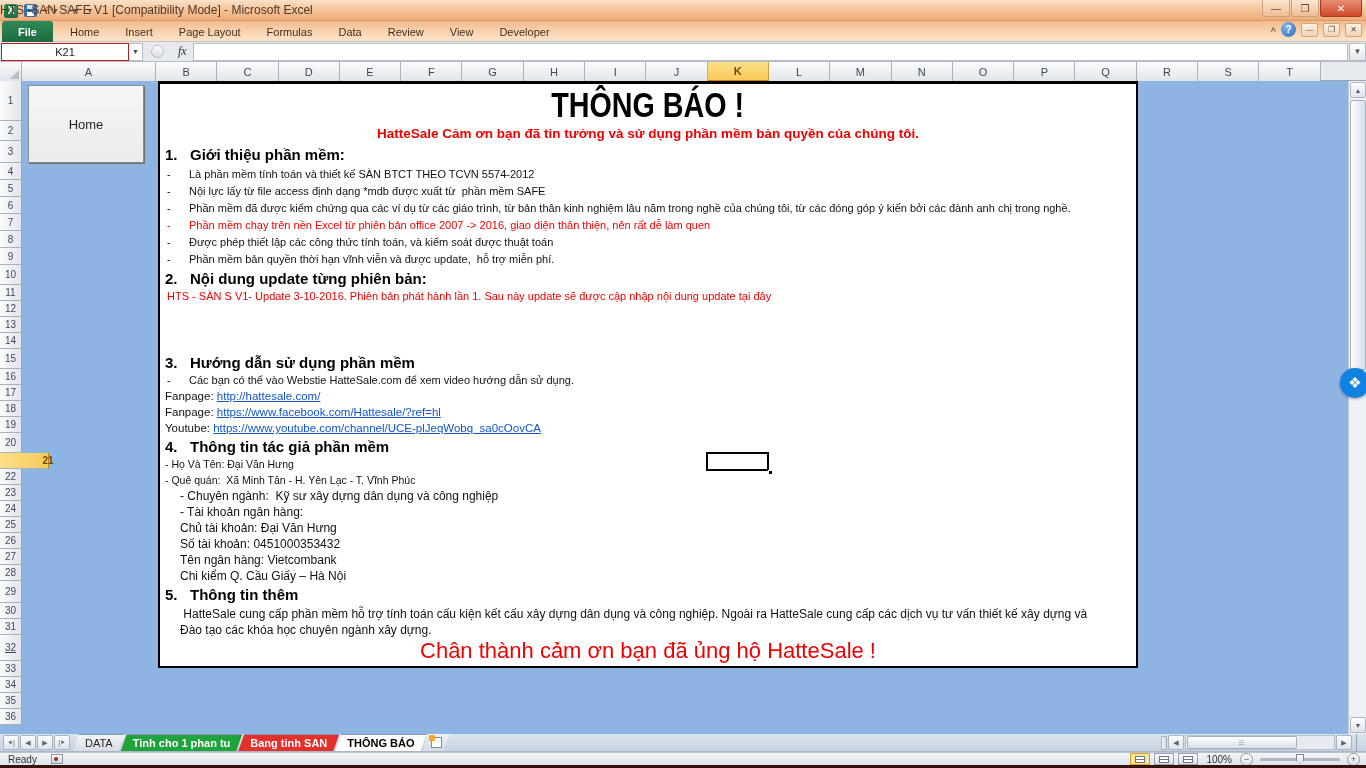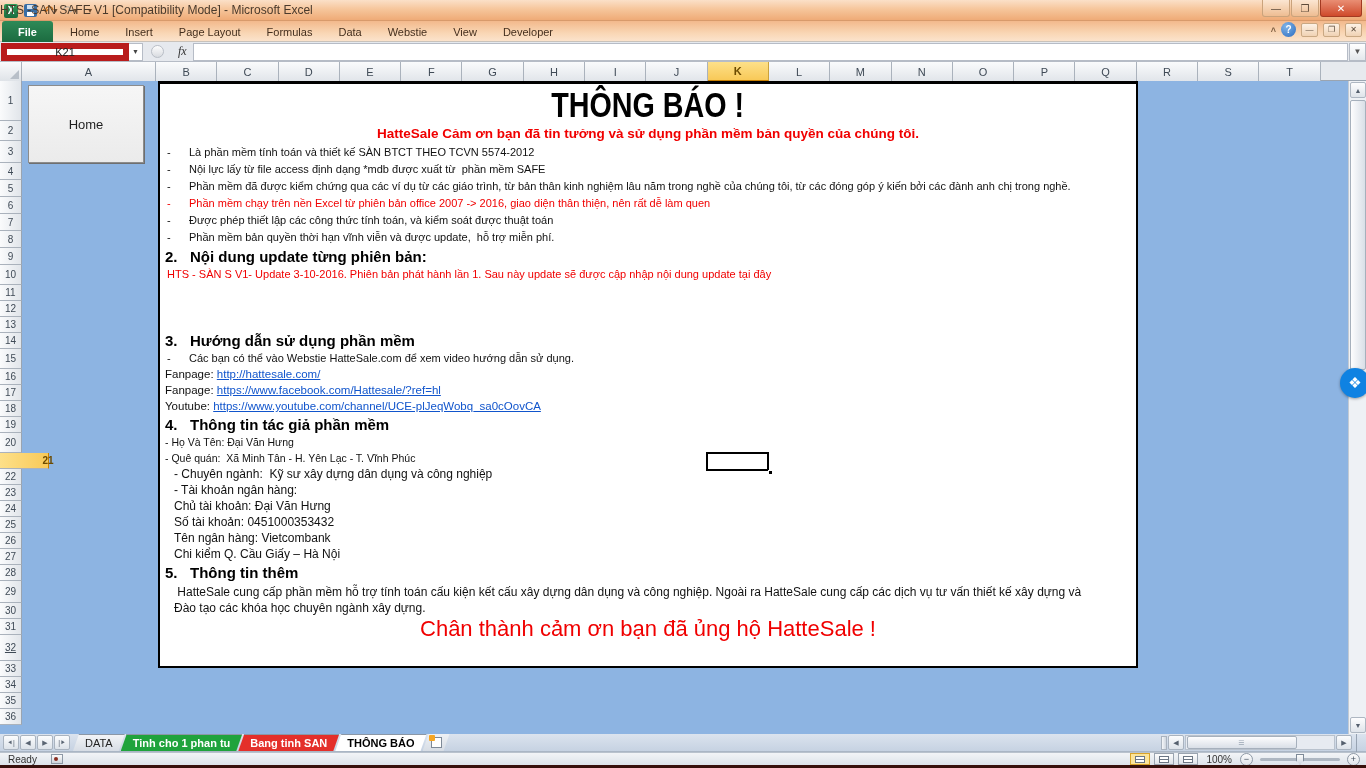--- a/index.html
+++ b/index.html
@@ -32,21 +32,21 @@
   #ribbon-tabs { display:flex; height:21px; align-items:stretch; padding-left:2px; }
   .rtab { padding:0 13px; display:flex; align-items:center; font-size:11px; color:#442f1e; }
   .rtab.file { background:linear-gradient(180deg,#2e8a57,#1c6b40); color:#fff; font-weight:bold; border-radius:3px 3px 0 0; margin-right:4px; padding:0 16px; }
   #ribbon-right { right:4px; top:22px; display:flex; align-items:center; gap:5px; }
   .collapse-caret { color:#7a5c40; font-size:9px; font-weight:bold; }
   #help-btn { width:15px; height:15px; border-radius:50%; background:radial-gradient(circle at 35% 30%,#7fb4e8,#2b6bbf); color:#fff; font-size:10px; font-weight:bold; display:flex; align-items:center; justify-content:center; }
   .sbtn { width:17px; height:14px; display:flex; align-items:center; justify-content:center; font-size:8px; color:#5a4a3a; background:linear-gradient(180deg,#fdf2e6,#f0d2b4); border:1px solid #c9a883; border-radius:2px; }
 
   
   #formulabar { left:0; top:42px; width:1366px; height:20px; background:#e6e9ee; border-bottom:1px solid #b6bcc6; display:flex; align-items:center; }
-  #namebox { margin-left:1px; width:128px; height:18px; background:#fff; border:6px solid #b91c1c; display:flex; align-items:center; justify-content:center; font-size:11px; color:#222; }
+  #namebox { margin-left:1px; width:128px; height:18px; background:#fff; border:1px solid #b91c1c; display:flex; align-items:center; justify-content:center; font-size:11px; color:#222; }
   #namebox-dd { width:14px; height:18px; background:#fff; border:1px solid #b6bcc6; border-left:none; display:flex; align-items:center; justify-content:center; font-size:7px; color:#444; }
   #fx-circle { width:13px; height:13px; margin-left:8px; border-radius:50%; background:linear-gradient(180deg,#fdfdfd,#d8dbe0); border:1px solid #b9bec6; }
   #fx-label { margin:0 6px 0 14px; font-style:italic; font-family:"Liberation Serif",serif; font-size:12px; color:#333; }
   #formula-input { flex:1; height:18px; background:#fff; border:1px solid #b6bcc6; margin-right:1px; }
   #fbar-dd { width:17px; height:18px; background:linear-gradient(180deg,#fff,#e3e7ec); border:1px solid #b6bcc6; display:flex; align-items:center; justify-content:center; font-size:8px; color:#555; }
 
   
   #col-header-row { left:0; top:62px; width:1366px; height:19px; background:#e7eaee; display:flex; border-bottom:1px solid #9aa4b0; }
   #corner-box { width:22px; height:19px; background:linear-gradient(180deg,#fafbfc,#dfe3e8); border-right:1px solid #aab2bc; position:relative; }
   #corner-box:after { content:""; position:absolute; right:2px; bottom:2px; border-left:9px solid transparent; border-bottom:9px solid #b8bfc8; }
@@ -72,21 +72,21 @@
   .dl-title { text-align:center; font-weight:bold; color:#000; font-size:35px; line-height:42px; }
   .dl-title span { display:inline-block; transform:scaleX(.82); letter-spacing:0px; }
   .dl-subtitle { text-align:center; font-weight:bold; color:#f00000; font-size:13.5px; line-height:20px; }
   .dl-heading { font-weight:bold; color:#000; font-size:15px; line-height:21px; padding-left:5px; }
   .dl-item { font-size:11px; color:#111; line-height:17px; padding-left:7px; }
   .dl-item-red { font-size:11px; color:#f00000; line-height:17px; padding-left:7px; }
   .dl-red { font-size:11px; color:#f00000; line-height:16px; padding-left:4px; }
   .dl-link { font-size:11.5px; line-height:16px; padding-left:5px; color:#111; }
   .dl-link a { color:#1155cc; text-decoration:underline; }
   .dl-small { font-size:10.5px; color:#111; line-height:16px; padding-left:5px; }
-  .dl-text { font-size:12px; color:#111; line-height:16px; padding-left:14px; }
+  .dl-text { font-size:12px; color:#111; line-height:16px; padding-left:20px; }
   .dl-bigred { text-align:center; color:#f00000; font-size:22px; line-height:26px; }
   .dl-empty {}
 
   
   #active-cell { position:absolute; left:706px; top:371px; width:63px; height:19px; border:2px solid #000; background:#fff; }
   #fill-handle { position:absolute; left:768px; top:389px; width:5px; height:5px; background:#000; border:1px solid #fff; }
 
   
   #vscroll { position:absolute; right:0; top:0; width:18px; height:653px; background:#eef1f5; border-left:1px solid #c3cad3; }
   .varrow { position:absolute; left:1px; width:16px; height:16px; background:linear-gradient(180deg,#fdfdfe,#dfe4ea); border:1px solid #aeb7c2; border-radius:2px; display:flex; align-items:center; justify-content:center; font-size:7px; color:#55606e; }
@@ -151,21 +151,21 @@
 </div>
 
 <div id="ribbonrow" class="abs">
   <div id="ribbon-tabs">
       <div class="rtab file">File</div>
       <div class="rtab">Home</div>
       <div class="rtab">Insert</div>
       <div class="rtab">Page Layout</div>
       <div class="rtab">Formulas</div>
       <div class="rtab">Data</div>
-      <div class="rtab">Webstie</div>
+      <div class="rtab">Review</div>
       <div class="rtab">View</div>
       <div class="rtab">Developer</div>
     </div>
 </div>
 <div id="ribbon-right" class="abs">
   <span class="collapse-caret">˄</span>
   <div id="help-btn">?</div>
   <div class="sbtn">—</div>
   <div class="sbtn">❐</div>
   <div class="sbtn">✕</div>
@@ -244,20 +244,21 @@
       <div class="row-h" style="height: 16px;">34</div>
       <div class="row-h" style="height: 16px;">35</div>
       <div class="row-h" style="height: 16px;">36</div>
     </div>
 
   <div id="home-btn">Home</div>
 
   <div id="doc-box">
       <div class="dl dl-title" style="height: 40px;"><span>THÔNG BÁO !</span></div>
       <div class="dl dl-subtitle" style="height: 20px;">HatteSale Cảm ơn bạn đã tin tưởng và sử dụng phần mềm bản quyền của chúng tôi.</div>
+      <div class="dl dl-heading" style="height: 22px;">1.   Giới thiệu phần mềm:</div>
       <div class="dl dl-item" style="height: 17px;">-      Là phần mềm tính toán và thiết kế SÀN BTCT THEO TCVN 5574-2012</div>
       <div class="dl dl-item" style="height: 17px;">-      Nội lực lấy từ file access định dạng *mdb được xuất từ  phần mềm SAFE</div>
       <div class="dl dl-item" style="height: 17px;">-      Phần mềm đã được kiểm chứng qua các ví dụ từ các giáo trình, từ bản thân kinh nghiệm lâu năm trong nghề của chúng tôi, từ các đóng góp ý kiến bởi các đành anh chị trong nghề.</div>
       <div class="dl dl-item-red" style="height: 17px;">-      Phần mềm chạy trên nền Excel từ phiên bản office 2007 -&gt; 2016, giao diện thân thiện, nên rất dễ làm quen</div>
       <div class="dl dl-item" style="height: 17px;">-      Được phép thiết lập các công thức tính toán, và kiểm soát được thuật toán</div>
       <div class="dl dl-item" style="height: 17px;">-      Phần mềm bản quyền thời hạn vĩnh viễn và được update,  hỗ trợ miễn phí.</div>
       <div class="dl dl-heading" style="height: 20px;">2.   Nội dung update từng phiên bản:</div>
       <div class="dl dl-red" style="height: 16px;"> HTS - SÀN S V1- Update 3-10-2016. Phiên bản phát hành lần 1. Sau này update sẽ được cập nhập nội dung update tại đây</div>
       <div class="dl dl-empty" style="height: 16px;"></div>
       <div class="dl dl-empty" style="height: 16px;"></div>

